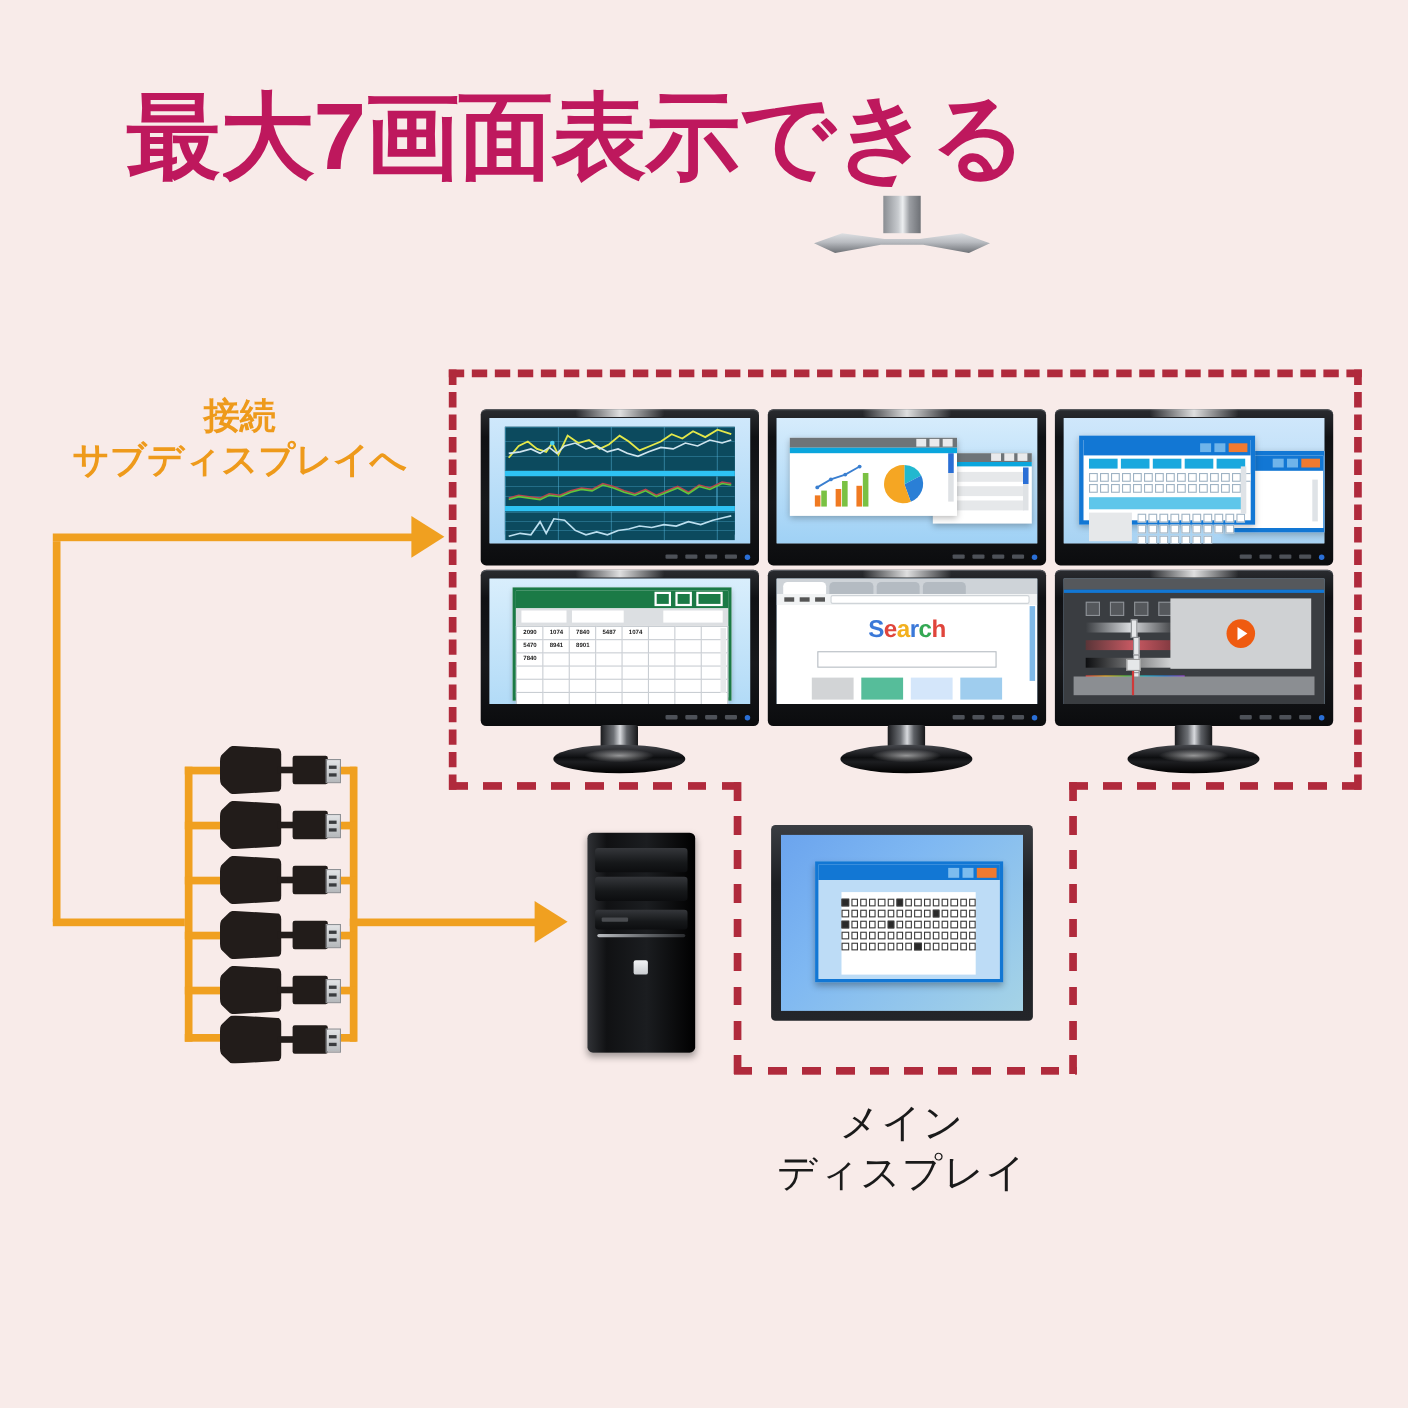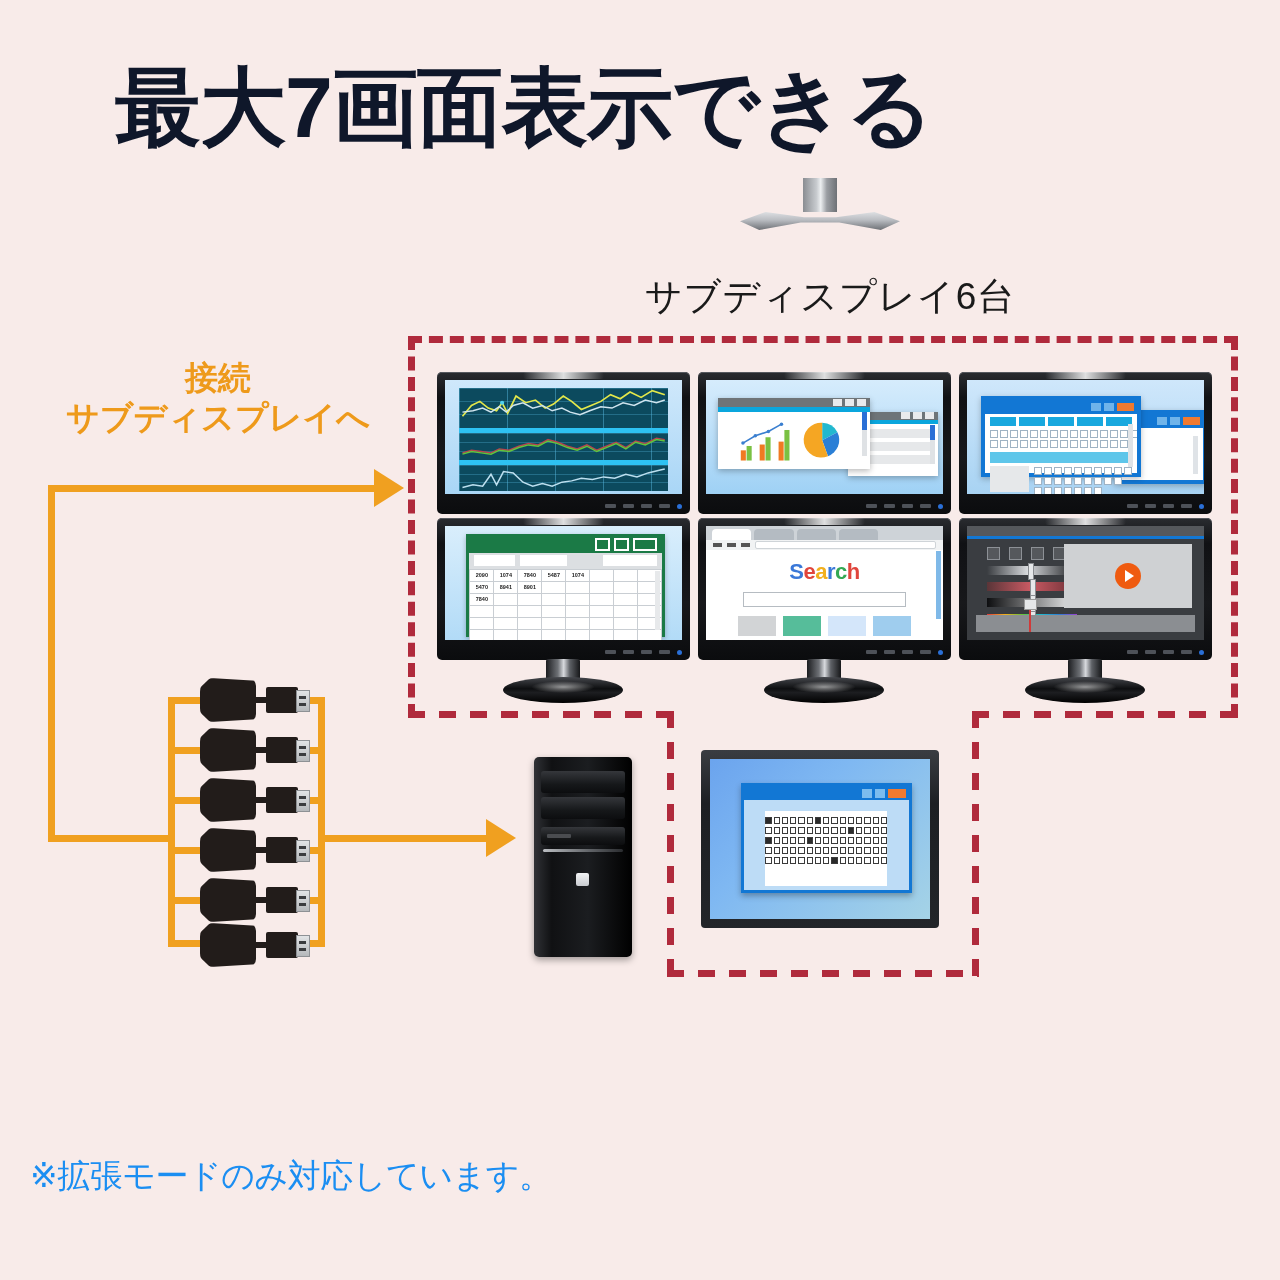--- a/index.html
+++ b/index.html
@@ -7,25 +7,25 @@
     width:1280px;height:1280px;
     background:#f8ebe9;
     font-family:"Liberation Sans","DejaVu Sans",sans-serif;
     overflow:hidden;
     position:relative;
   }
   .stage{position:absolute;left:0;top:0;width:1280px;height:1280px;}
 
   
   .title{
-    position:absolute;left:0;top:64px;width:1048px;
+    position:absolute;left:0;top:82px;width:1048px;
     text-align:center;
     font-size:86px;line-height:1;
     font-weight:bold;
-    color:#0f172a;
+    color:#be185d;
     letter-spacing:-1px;
   }
 
   
   .sub-head{
     position:absolute;left:560px;top:272px;width:540px;
     text-align:center;font-size:37px;color:#1a1a1a;letter-spacing:1px;
   }
   .orange-label{
     position:absolute;left:28px;top:358px;width:380px;
@@ -258,21 +258,20 @@
     background:linear-gradient(#e2e4e6,#b5b8bb);border:1px solid #8e9195;}
   .adapter .usbtip i{position:absolute;left:2px;width:7px;height:3px;background:#3a3c3f;display:block;}
 </style>
 </head>
 <body>
 
 <div class="stage">
 
   <div class="title">最大7画面表示できる</div>
 
-  <div class="sub-head">サブディスプレイ6台</div>
 
   <div class="orange-label">
     <div>接続</div>
     <div>サブディスプレイへ</div>
   </div>
 
   <div class="dash dash-sub"></div>
   <div class="dash dash-sub-bl"></div>
   <div class="dash dash-sub-br"></div>
   <div class="dash dash-main-l"></div>
@@ -867,18 +866,21 @@
             </div>
           </div>
       </div>
     </div>
   </div>
   <div class="mstand" style="left:820px;">
     <div class="neck"></div>
     <div class="foot"></div>
   </div>
 
+  <div class="label-main">
+    <div>メイン</div>
+    <div>ディスプレイ</div>
+  </div>
 
   <div class="notes">
-    <div>※拡張モードのみ対応しています。</div>
   </div>
 
 </div>
 
 </body></html>

